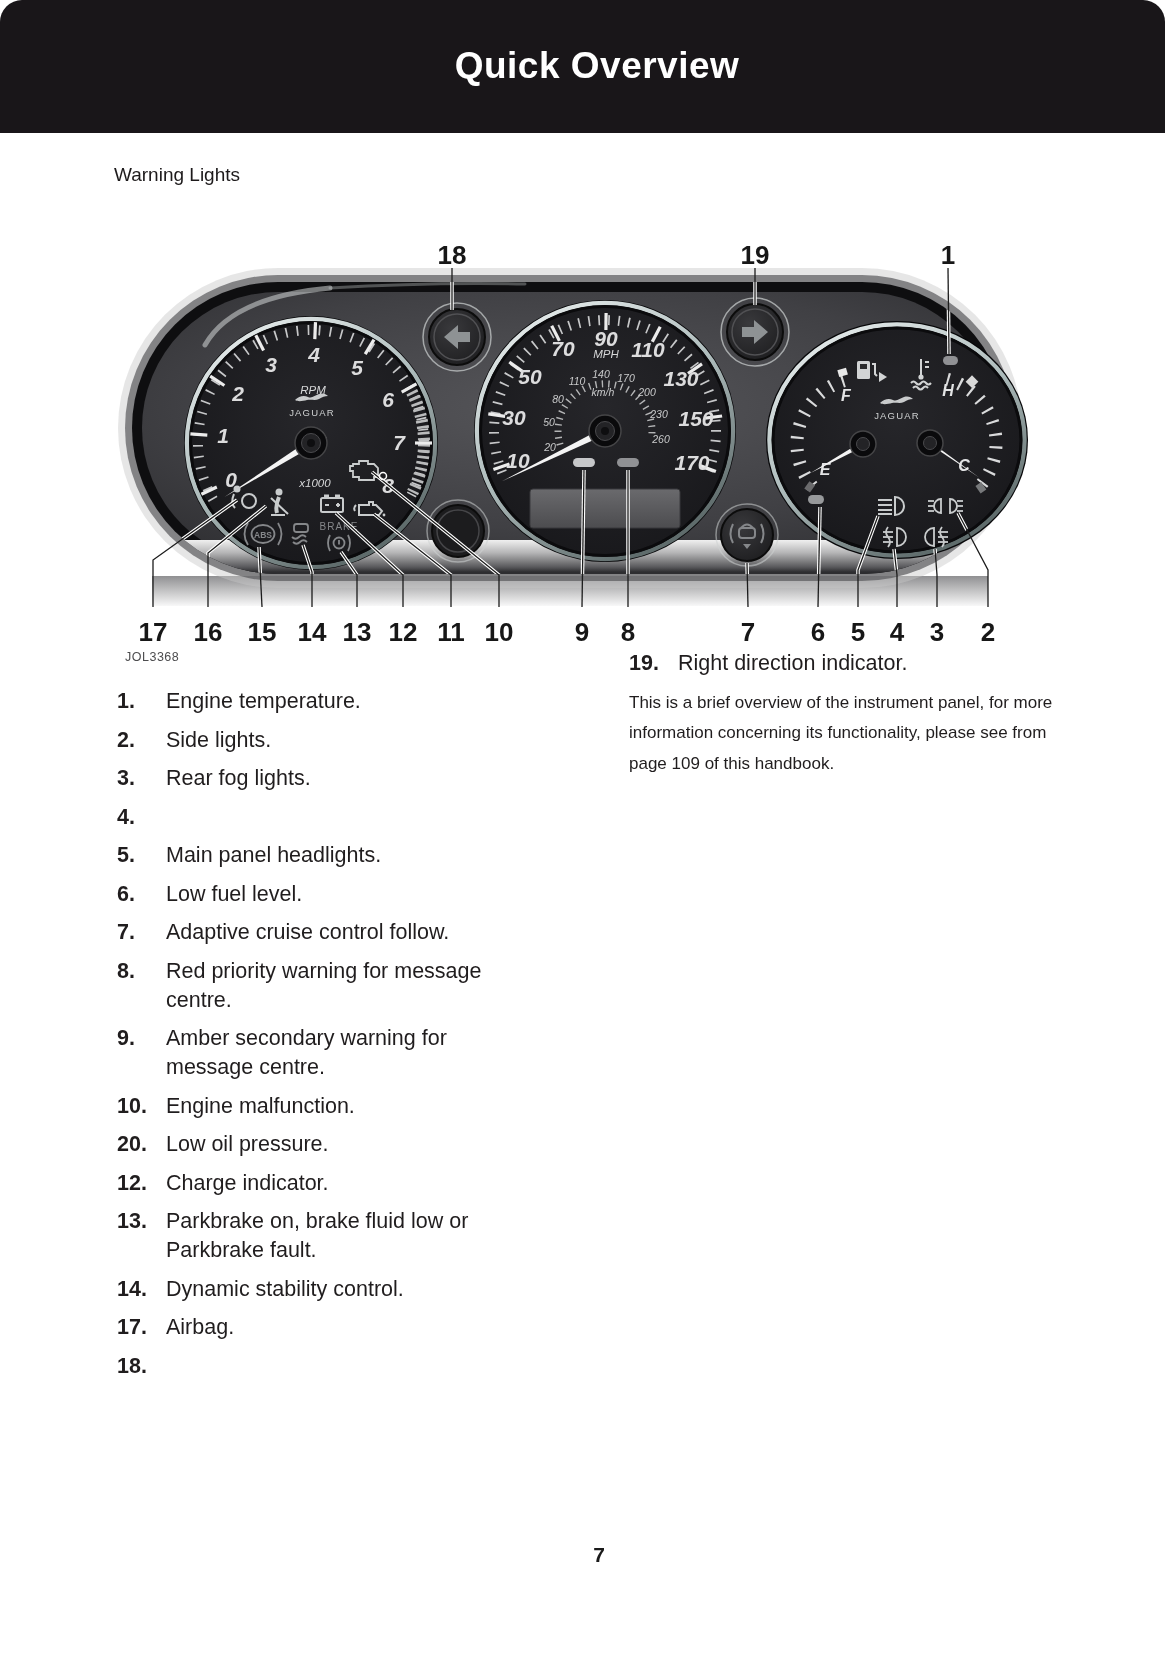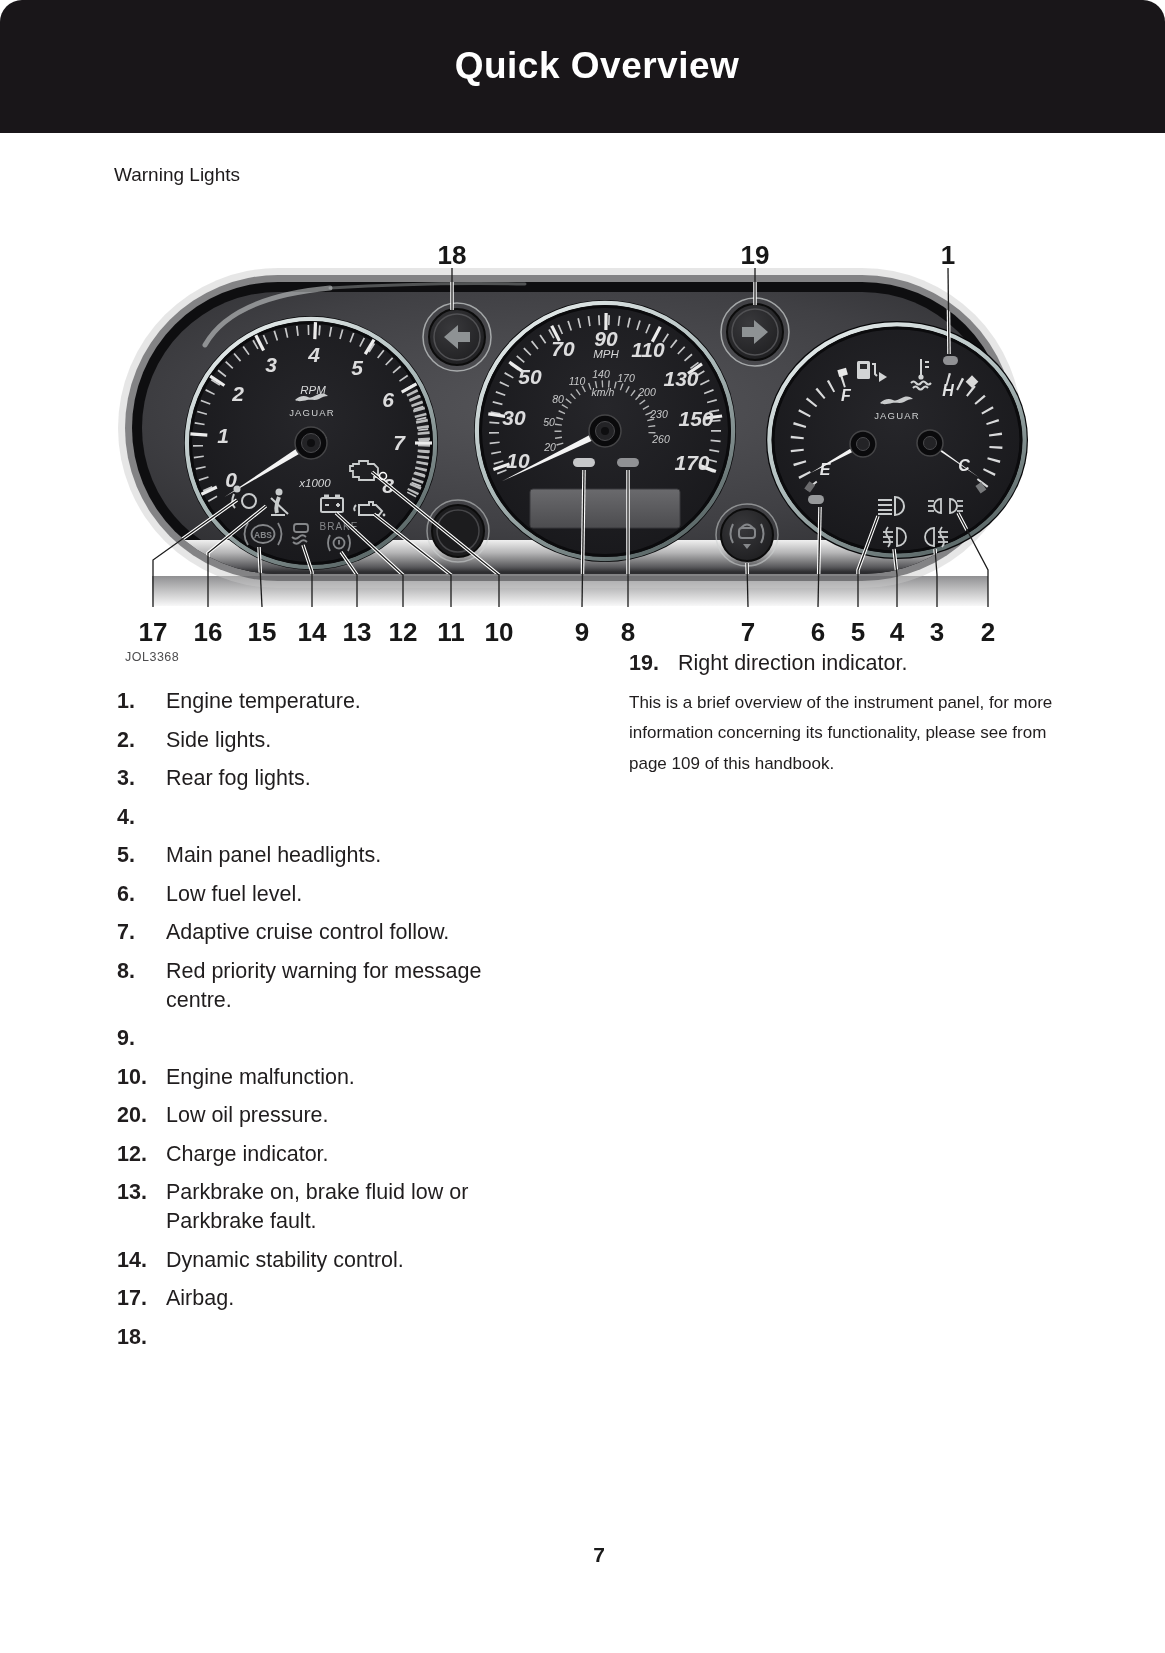--- a/index.html
+++ b/index.html
@@ -441,20 +441,21 @@
       <div class="lrow">
         <span class="lnum">7.</span>
         <span class="ltxt">Adaptive cruise control follow.</span>
       </div>
       <div class="lrow">
         <span class="lnum">8.</span>
         <span class="ltxt">Red priority warning for message centre.</span>
       </div>
       <div class="lrow">
         <span class="lnum">9.</span>
+        <span class="ltxt">Amber secondary warning for message centre.</span>
       </div>
       <div class="lrow">
         <span class="lnum">10.</span>
         <span class="ltxt">Engine malfunction.</span>
       </div>
       <div class="lrow">
         <span class="lnum">20.</span>
         <span class="ltxt">Low oil pressure.</span>
       </div>
       <div class="lrow">

